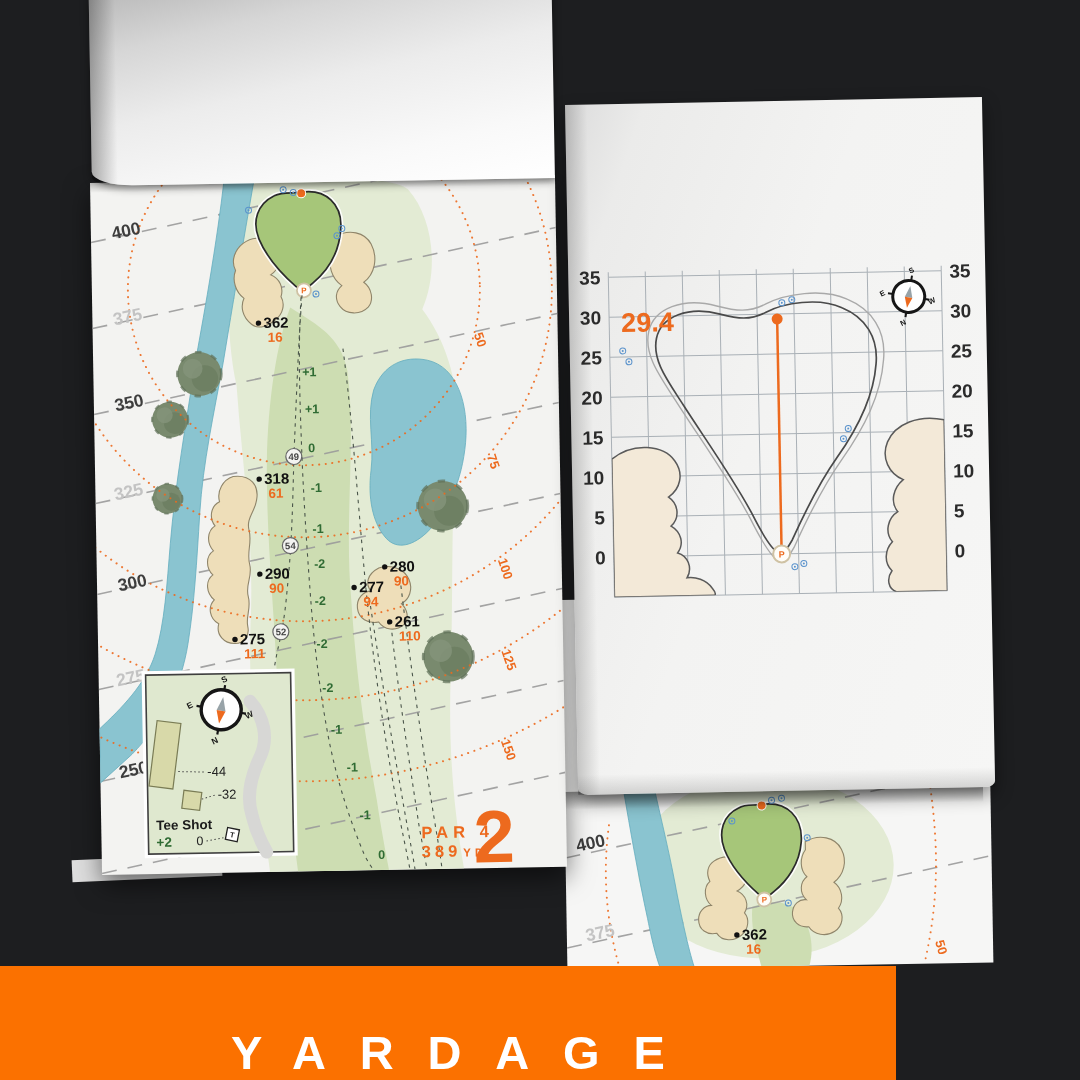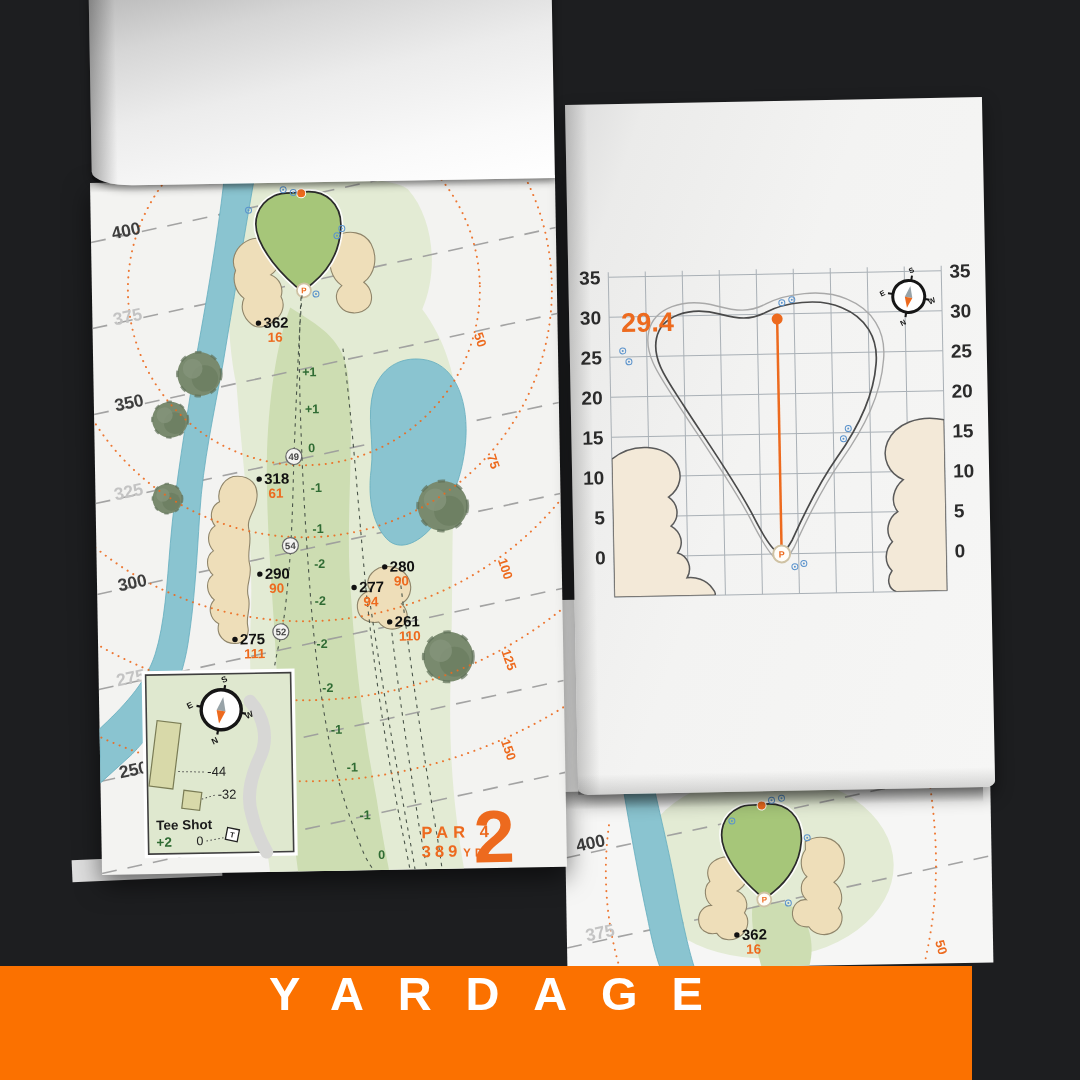--- a/index.html
+++ b/index.html
@@ -36,22 +36,22 @@
     background:linear-gradient(110deg,#dcdcdc 0%,#ebebea 12%,#f3f3f2 45%,#f6f6f5 100%);
     transform:rotate(-1.1deg);transform-origin:0 0;
     border-radius:0 0 10px 10px / 0 0 6px 6px;
     box-shadow:0 8px 18px rgba(0,0,0,.45);}
   .page-green::before{content:"";position:absolute;left:0;top:0;bottom:0;width:22px;
     background:linear-gradient(to right,rgba(0,0,0,.18),rgba(0,0,0,0));}
   .page-green::after{content:"";position:absolute;left:0;right:0;bottom:0;height:20px;
     background:linear-gradient(to top,rgba(0,0,0,.14),rgba(0,0,0,0));}
 
   
-  .banner{position:absolute;left:0;top:966px;width:972px;height:114px;z-index:20;
-    background:#fb7100;display:flex;align-items:flex-start;justify-content:center;}
+  .banner{position:absolute;left:0;top:966px;width:896px;height:114px;z-index:20;
+    background:#fb7100;display:flex;align-items:flex-end;justify-content:center;}
   .banner span{color:#ffffff;font-size:47px;font-weight:bold;letter-spacing:.72em;padding-left:.72em;}
 </style>
 </head>
 <body>
 
 <div class="stage">
 
   <div class="corner-sliver"></div>
   <div class="page-flipped"></div>
 

